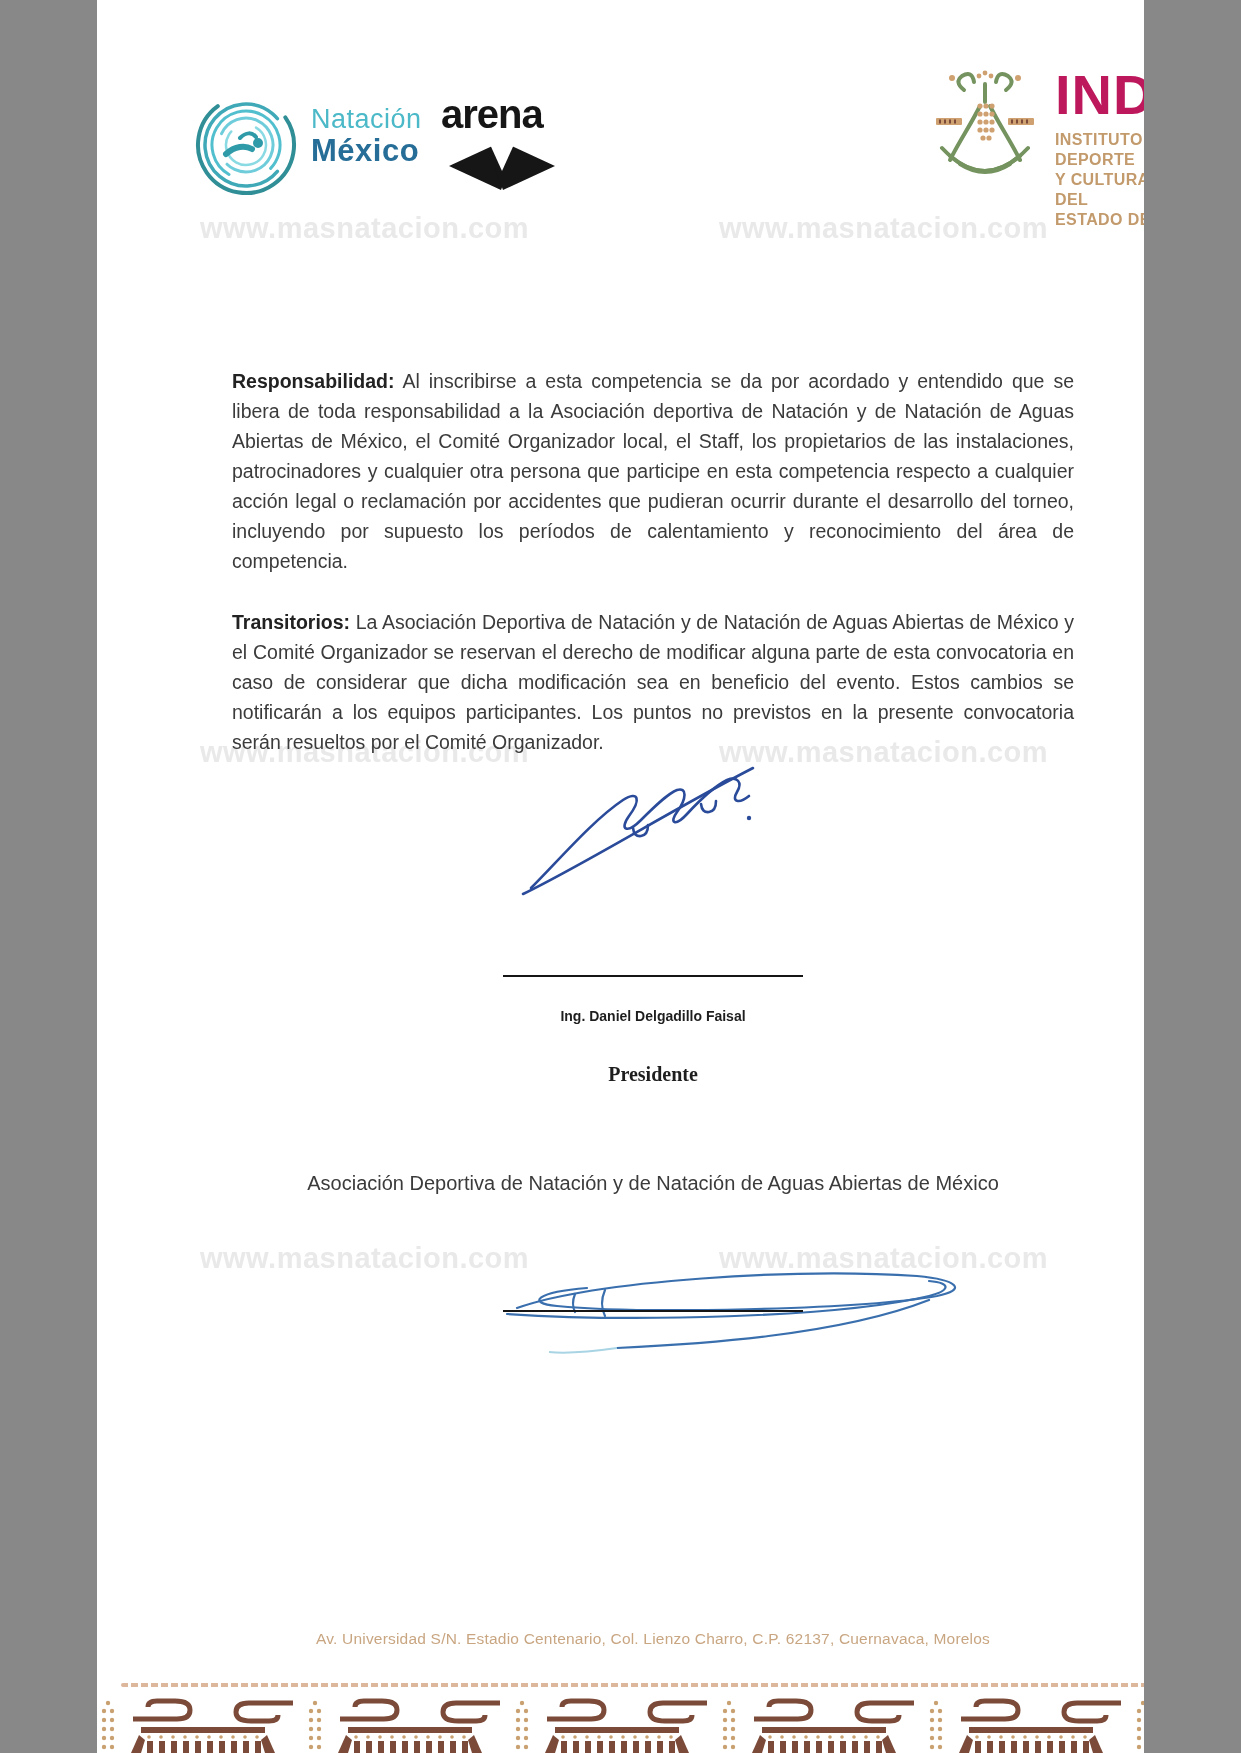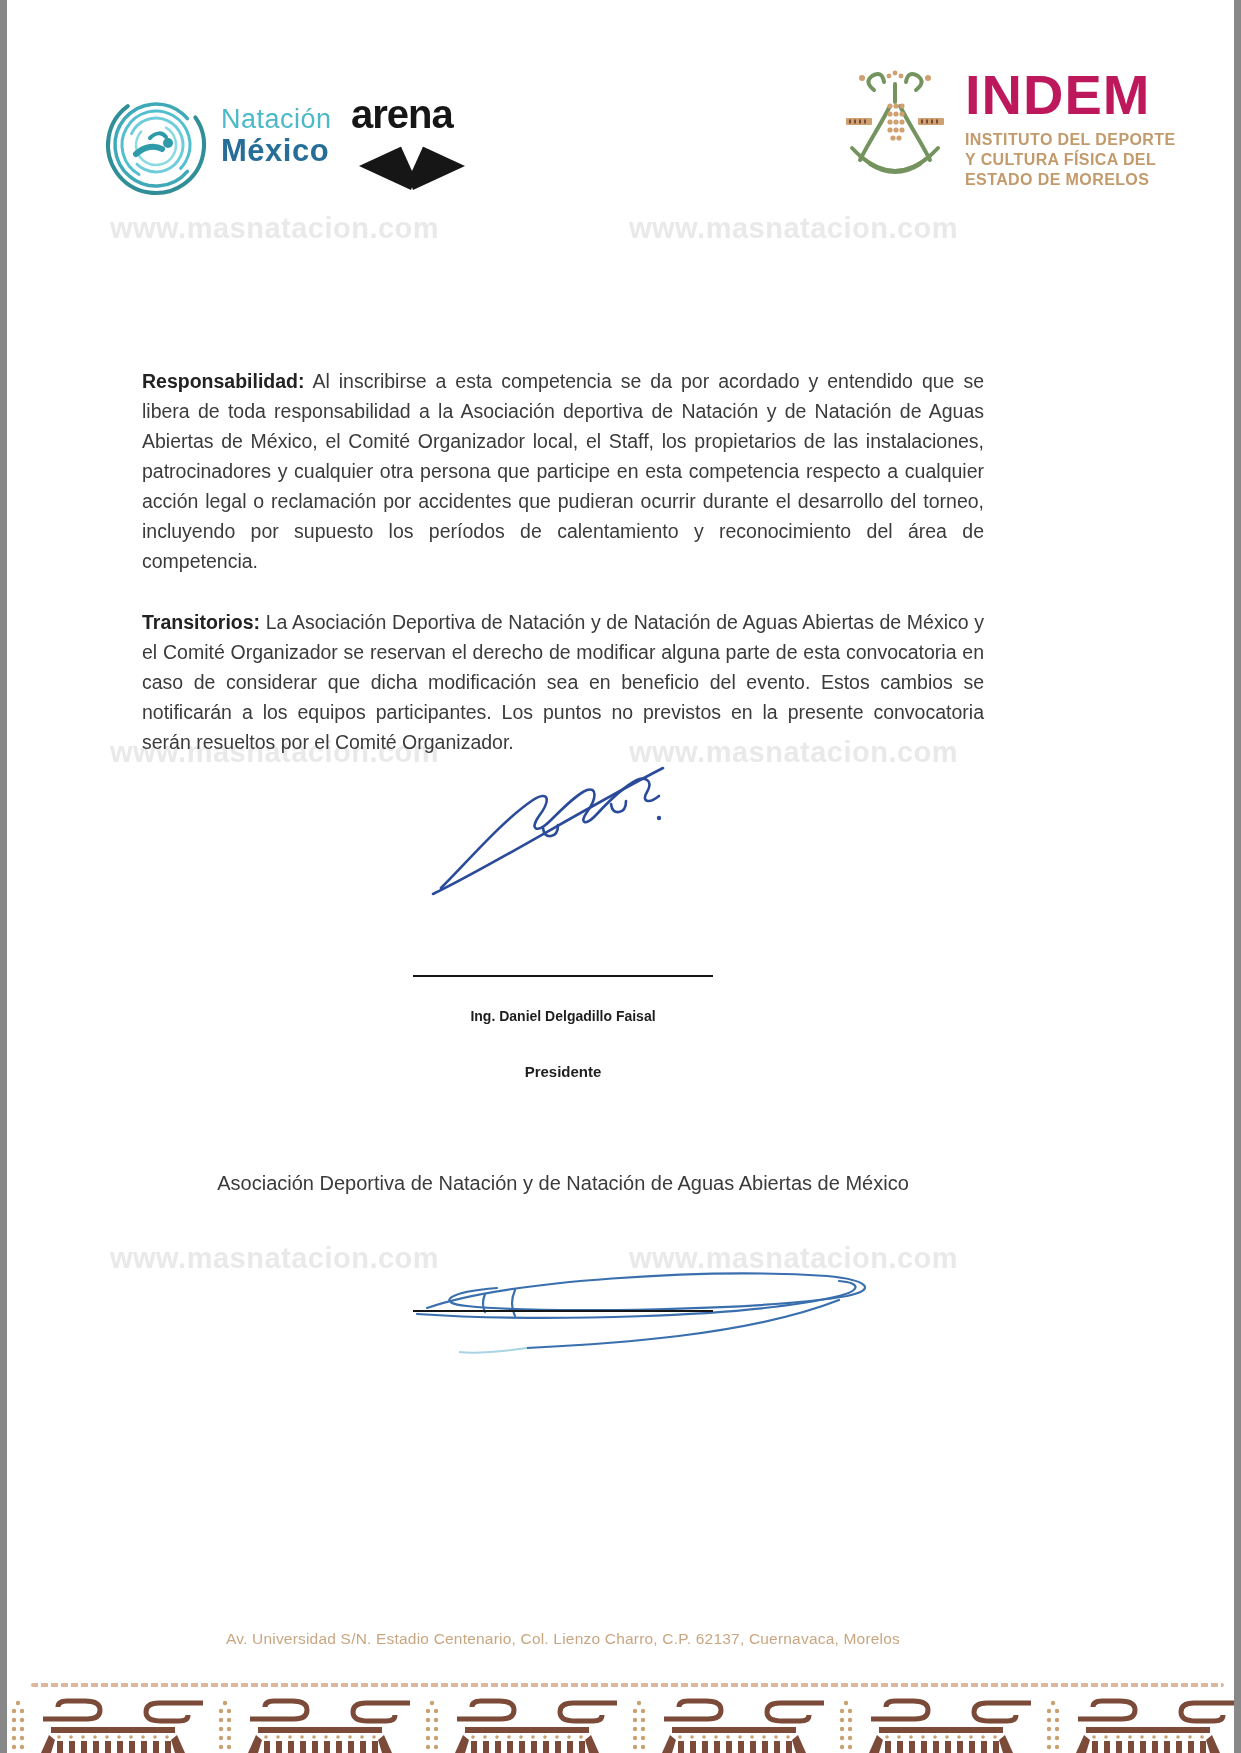--- a/index.html
+++ b/index.html
@@ -1,17 +1,17 @@
 <!DOCTYPE html>
 <html><head>
 <meta charset="utf-8">
 <style>
   html,body{margin:0;padding:0;background:#888;}
   .page{
-    position:relative;width:1227px;height:1753px;margin:0 auto;
+    position:relative;width:1047px;height:1753px;margin:0 auto;
     background:#ffffff;overflow:hidden;
     font-family:"Liberation Sans", sans-serif;color:#3d3d3d;
   }
   .abs{position:absolute;}
 
   
   .natacion-text .l1{font-size:27px;font-weight:500;color:#4cb9c8;letter-spacing:.5px;line-height:30px;}
   .natacion-text .l2{font-size:31px;font-weight:700;color:#266e98;letter-spacing:.5px;line-height:34px;}
   .arena-word{font-size:40px;font-weight:800;color:#161616;letter-spacing:-1px;line-height:40px;}
   .indem-acronym{font-size:56px;font-weight:800;color:#be185d;letter-spacing:1px;line-height:50px;}
@@ -24,21 +24,21 @@
   .para{
     width:842px;left:135px;text-align:justify;
     font-size:19.5px;line-height:30px;color:#3b3b3b;
   }
   .para .lbl{font-weight:700;color:#222222;}
 
   
   .sig-line{width:300px;border-top:2px solid #151515;height:0;}
   .center-col{left:135px;width:842px;text-align:center;}
   .sig-name{font-size:14px;font-weight:700;color:#1e1e1e;}
-  .sig-title{font-size:15px;font-weight:700;color:#1e1e1e;}
+  .sig-title{font-size:20px;font-weight:700;color:#1e1e1e;font-family:Liberation Serif, serif;}
   .sig-org{font-size:20px;font-weight:400;color:#3b3b3b;}
 
   
   .footer-address{font-size:15.5px;color:#c9a682;letter-spacing:.2px;}
   .bead-line{
     height:4px;
     background:repeating-linear-gradient(90deg,#ddb79b 0 7px,rgba(0,0,0,0) 7px 10px);
     border-radius:2px;
   }
 </style>

